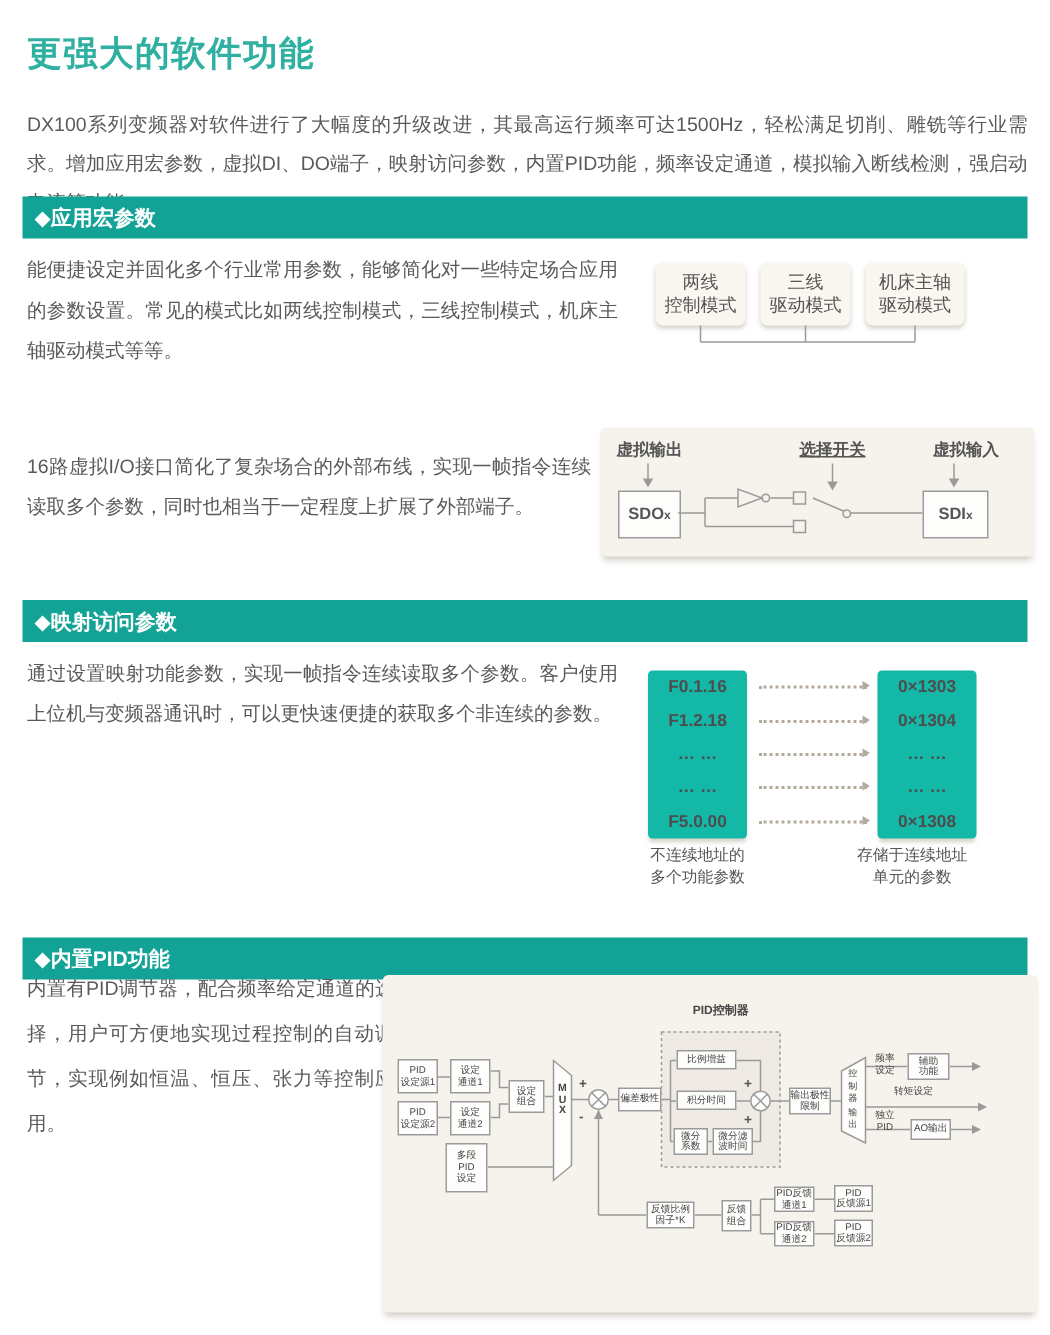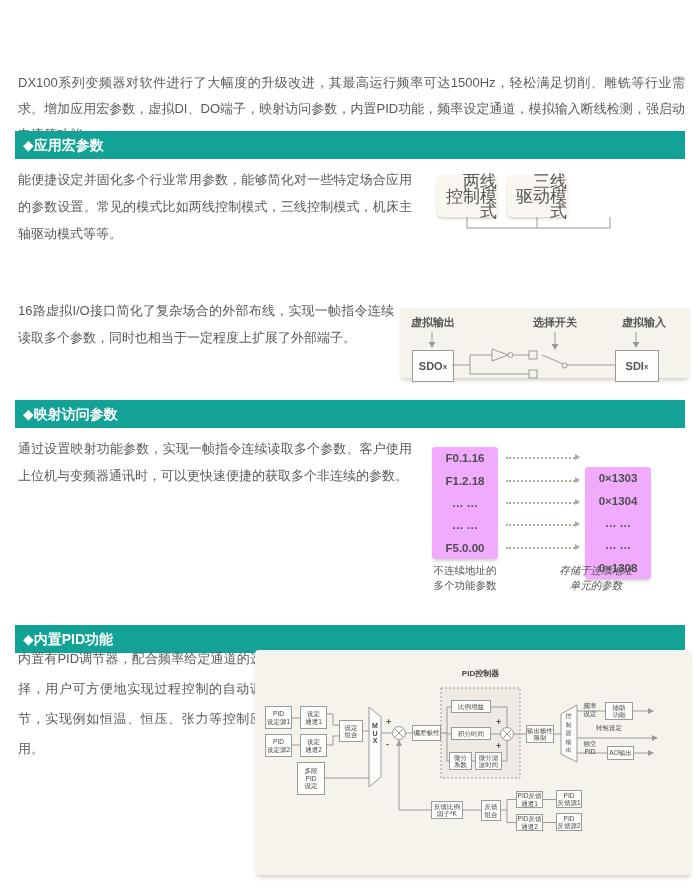--- a/index.html
+++ b/index.html
@@ -7,68 +7,71 @@
         font-family:"Liberation Sans","DejaVu Sans",sans-serif;color:#5a5a5a;}
   .abs{position:absolute;}
   .pre{white-space:pre-line;}
   .page-title{left:18px;top:20px;font-size:23px;font-weight:bold;color:#2fb0a0;letter-spacing:1px;}
   .intro{left:18px;top:70px;width:667px;font-size:13px;line-height:26px;text-align:justify;color:#5a5a5a;}
   .bar{left:15px;width:670px;height:28px;background:#12a296;color:#ffffff;
        font-size:14px;font-weight:bold;line-height:28px;padding-left:8px;box-sizing:border-box;}
   .sect-body{font-size:13px;line-height:27px;text-align:justify;color:#5a5a5a;}
   
   .mode-box{background:#faf6f0;border-radius:5px;box-shadow:0 2px 3px rgba(150,140,120,0.35);
-            display:flex;align-items:center;justify-content:center;text-align:right;
-            font-size:17px;line-height:15px;color:#555;}
+            display:flex;align-items:center;justify-content:center;text-align:center;
+            font-size:12px;line-height:15px;color:#555;}
   
   .panel{background:#f6f2ec;border-radius:4px;box-shadow:0 4px 4px -2px rgba(150,140,120,0.45);}
   .vio-label{font-size:11px;font-weight:bold;color:#555;text-align:center;}
   .io-box{background:#fdfdfb;border:1px solid #9a9a9a;display:flex;align-items:center;
           justify-content:center;font-size:11px;font-weight:bold;color:#555;}
   .io-box sub{font-size:8px;}
   
-  .map-strip{background:#f0abfc;border-radius:3px;box-shadow:0 3px 3px -1px rgba(150,140,120,0.4);
+  .map-strip{background:#14b8a6;border-radius:3px;box-shadow:0 3px 3px -1px rgba(150,140,120,0.4);
              display:flex;flex-direction:column;justify-content:space-around;text-align:center;}
   .map-val{font-size:11.5px;font-weight:bold;color:#4d4d4d;}
   .map-arrows{display:flex;flex-direction:column;justify-content:space-around;}
   .dot-arrow{position:relative;height:0;border-bottom:2px dotted #b3aa9d;}
   .dot-arrow::after{content:"";position:absolute;right:-2px;top:-3px;border-left:5px solid #b3aa9d;
                     border-top:3px solid transparent;border-bottom:3px solid transparent;}
   .map-caption{font-size:10.5px;line-height:15px;color:#555;text-align:center;}
   
   .pbox{position:absolute;background:#fdfdfb;border:1px solid #9a9a9a;display:flex;align-items:center;
         justify-content:center;text-align:center;font-size:6.5px;line-height:7.5px;color:#454545;
         box-sizing:border-box;}
   .plab{position:absolute;font-size:6.5px;line-height:7.5px;color:#454545;text-align:center;}
   .sign{position:absolute;font-size:9px;font-weight:bold;color:#555;line-height:9px;}
   svg{display:block;}
 </style>
 </head>
 <body>
 
 <div id="page">
 
+  <div class="abs page-title">更强大的软件功能</div>
   <div class="abs intro">DX100系列变频器对软件进行了大幅度的升级改进，其最高运行频率可达1500Hz，轻松满足切削、雕铣等行业需求。增加应用宏参数，虚拟DI、DO端子，映射访问参数，内置PID功能，频率设定通道，模拟输入断线检测，强启动电流等功能。</div>
 
   <div class="abs bar" style="top:131px;">◆应用宏参数</div>
   <div class="abs sect-body" style="left:18px;top:166px;width:394px;">能便捷设定并固化多个行业常用参数，能够简化对一些特定场合应用的参数设置。常见的模式比如两线控制模式，三线控制模式，机床主轴驱动模式等等。</div>
 
   <div class="abs mode-box pre" style="left:437px;top:175px;width:60px;height:42px;">两线
 控制模式</div>
   <div class="abs mode-box pre" style="left:507px;top:175px;width:60px;height:42px;">三线
 驱动模式</div>
+  <div class="abs mode-box pre" style="left:577px;top:175px;width:66px;height:42px;">机床主轴
+驱动模式</div>
   <svg class="abs" style="left:430px;top:165px;" width="260" height="75">
     <path d="M37 52 V63 M107 52 V63 M180 52 V63 M37 63 H180" stroke="#9a9a9a" stroke-width="1" fill="none"></path>
   </svg>
 
   <div class="abs sect-body" style="left:18px;top:297px;width:376px;">16路虚拟I/O接口简化了复杂场合的外部布线，实现一帧指令连续读取多个参数，同时也相当于一定程度上扩展了外部端子。</div>
 
-  <div class="abs panel" style="left:400px;top:308px;width:290px;height:70px;">
+  <div class="abs panel" style="left:400px;top:285px;width:290px;height:86px;">
     <div class="abs vio-label" style="left:10px;top:7px;width:46px;">虚拟输出</div>
-    <div class="abs vio-label" style="left:132px;top:7px;width:46px;">选择开关</div>
+    <div class="abs vio-label" style="left:132px;top:7px;width:46px;text-decoration:underline;">选择开关</div>
     <div class="abs vio-label" style="left:221px;top:7px;width:46px;">虚拟输入</div>
     <div class="abs io-box" style="left:12px;top:42px;width:40px;height:30px;">
       <span>SDO</span>
         <sub>x</sub>
     </div>
     <div class="abs io-box" style="left:215px;top:42px;width:42px;height:30px;">
       <span>SDI</span>
         <sub>x</sub>
     </div>
     <svg class="abs" style="left:0;top:0;" width="290" height="86">
@@ -102,30 +105,30 @@
     <div class="map-val">… …</div>
     <div class="map-val">F5.0.00</div>
   </div>
   <div class="abs map-arrows" style="left:506px;top:447px;width:72px;height:112px;">
     <div class="dot-arrow"></div>
     <div class="dot-arrow"></div>
     <div class="dot-arrow"></div>
     <div class="dot-arrow"></div>
     <div class="dot-arrow"></div>
   </div>
-  <div class="abs map-strip" style="left:585px;top:447px;width:66px;height:112px;margin-top:20px;">
+  <div class="abs map-strip" style="left:585px;top:447px;width:66px;height:112px;">
     <div class="map-val">0×1303</div>
     <div class="map-val">0×1304</div>
     <div class="map-val">… …</div>
     <div class="map-val">… …</div>
     <div class="map-val">0×1308</div>
   </div>
   <div class="abs map-caption pre" style="left:425px;top:563px;width:80px;">不连续地址的
 多个功能参数</div>
-  <div class="abs map-caption pre" style="left:556px;top:563px;width:80px;font-style:italic;">存储于连续地址
+  <div class="abs map-caption pre" style="left:568px;top:563px;width:80px;">存储于连续地址
 单元的参数</div>
 
   <div class="abs bar" style="top:625px;">◆内置PID功能</div>
   <div class="abs sect-body" style="left:18px;top:644px;width:245px;line-height:30px;">内置有PID调节器，配合频率给定通道的选择，用户可方便地实现过程控制的自动调节，实现例如恒温、恒压、张力等控制应用。</div>
 
   <div class="abs panel" style="left:255px;top:650px;width:437px;height:225px;">
 
     <svg class="abs" style="left:0;top:0;" width="437" height="225">
       <rect x="186" y="38" width="79" height="90" fill="#efebe4" stroke="#9a9a9a" stroke-dasharray="2 2"></rect>
       <g stroke="#9a9a9a" stroke-width="1" fill="none">

